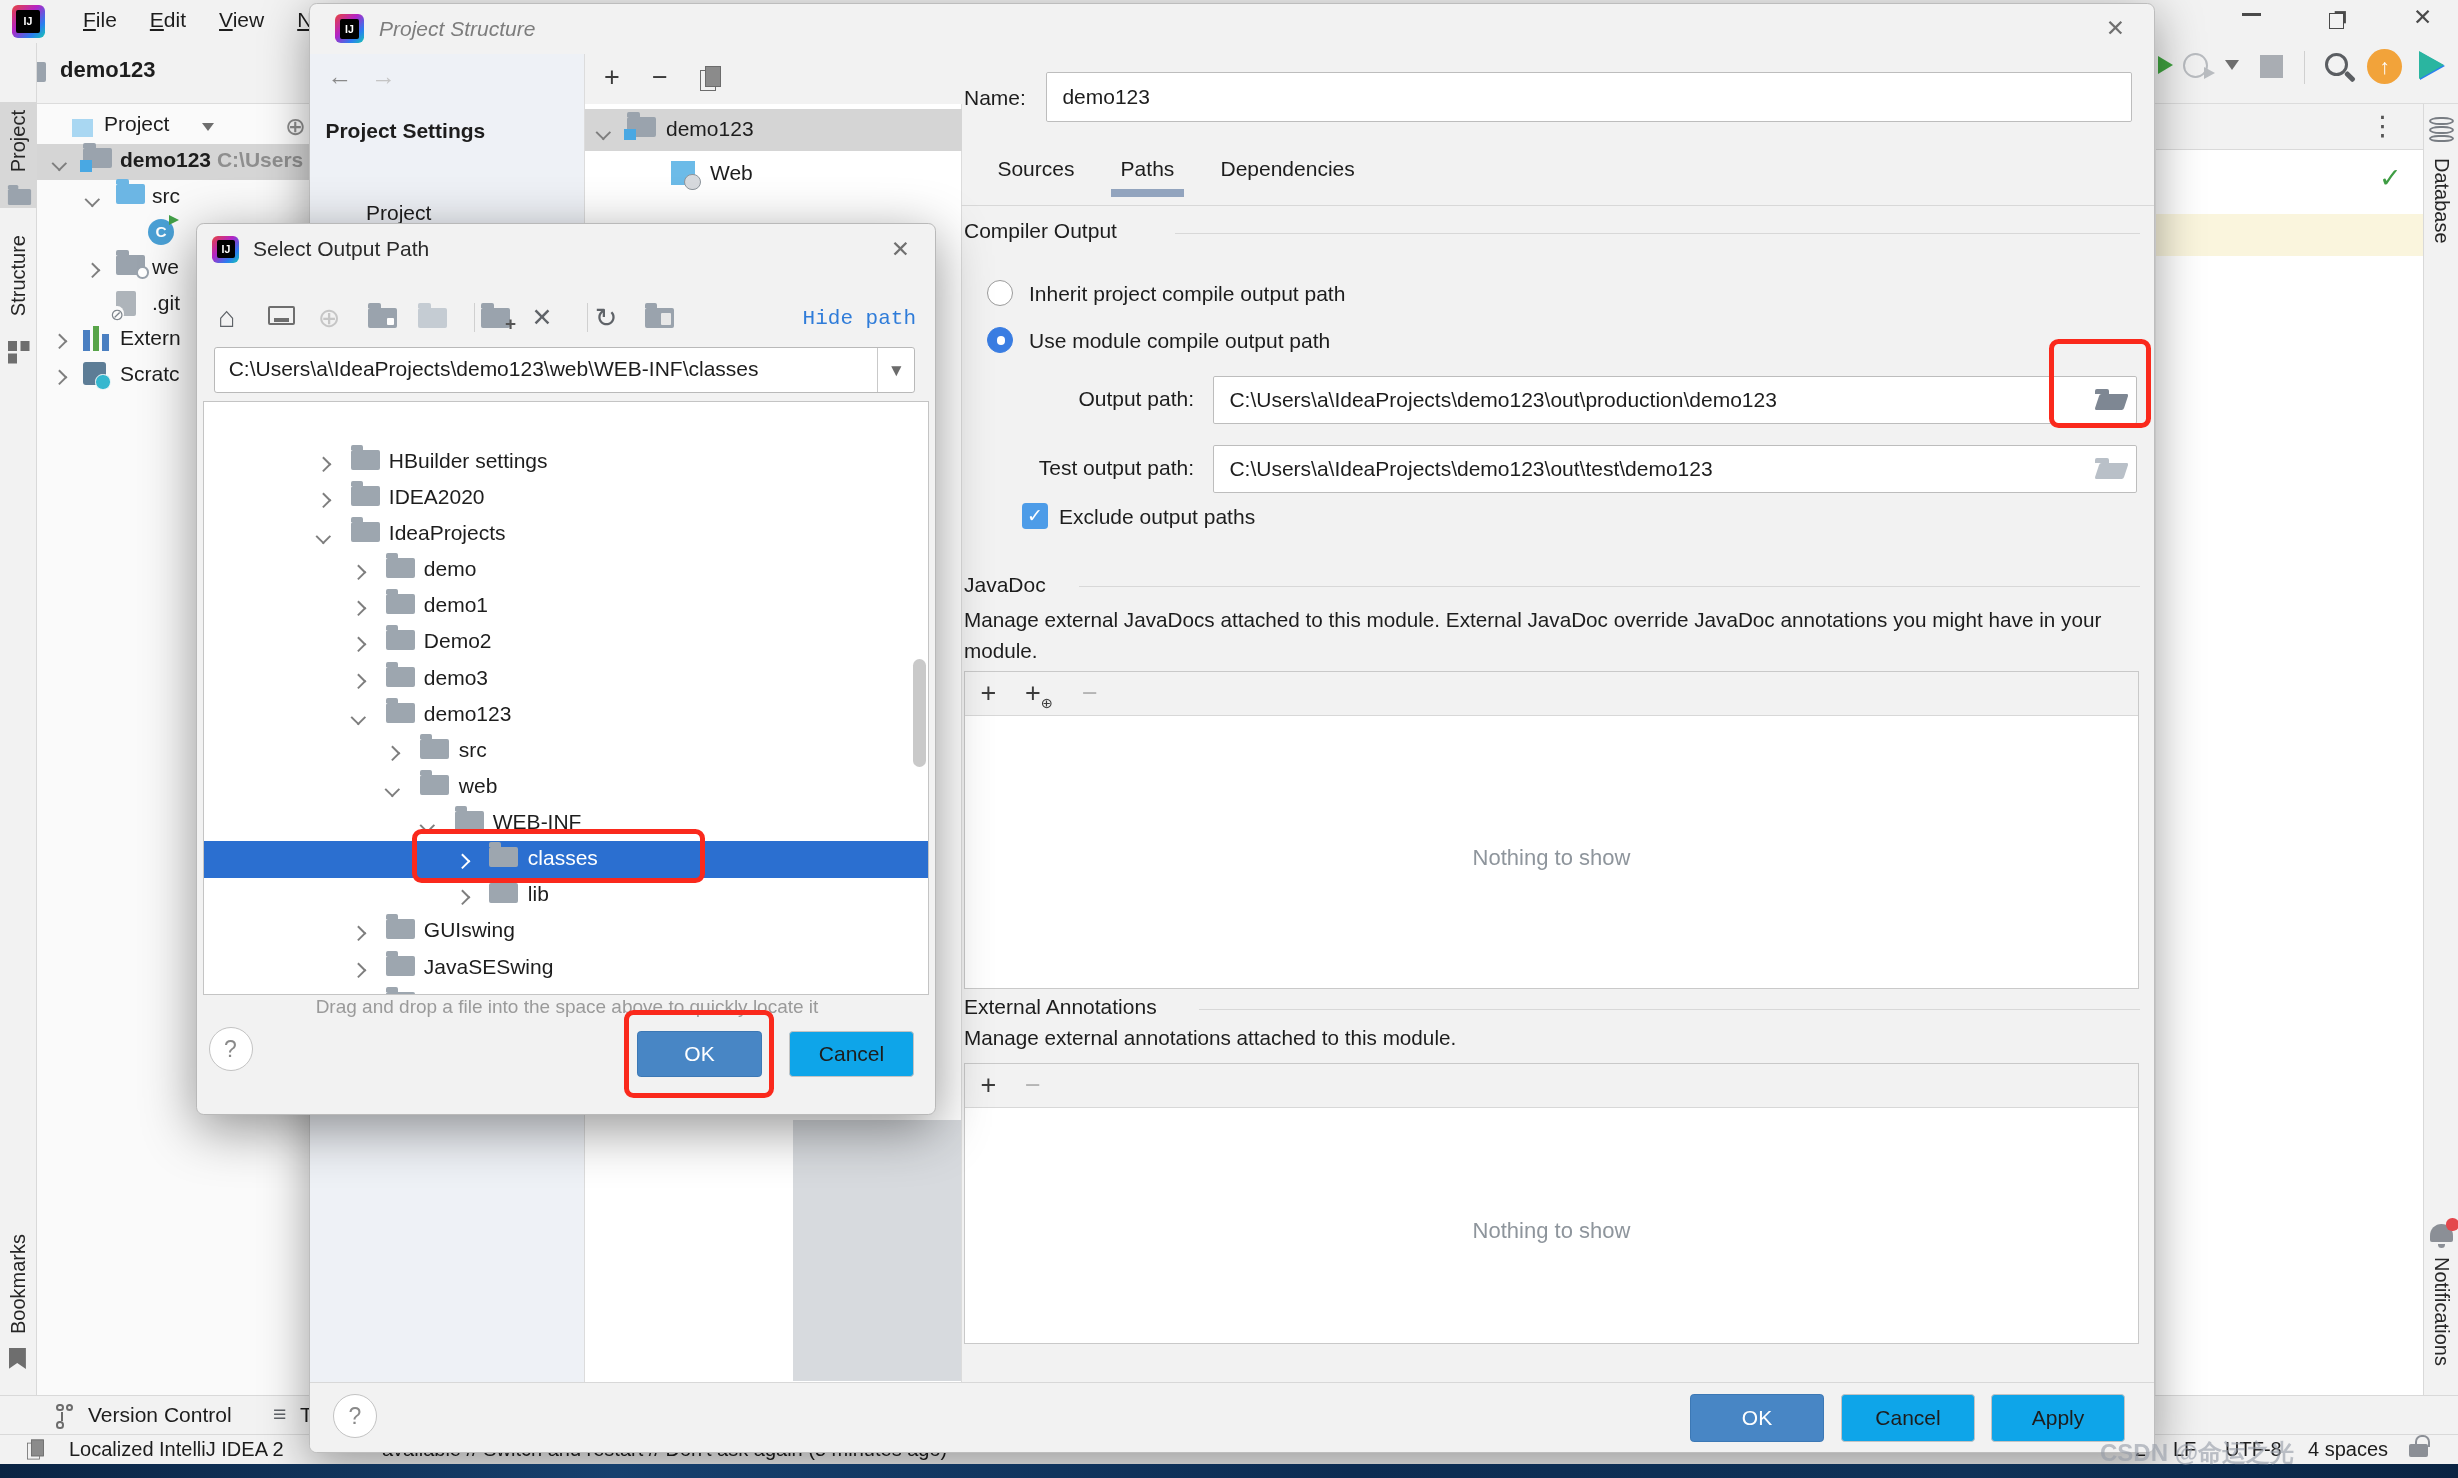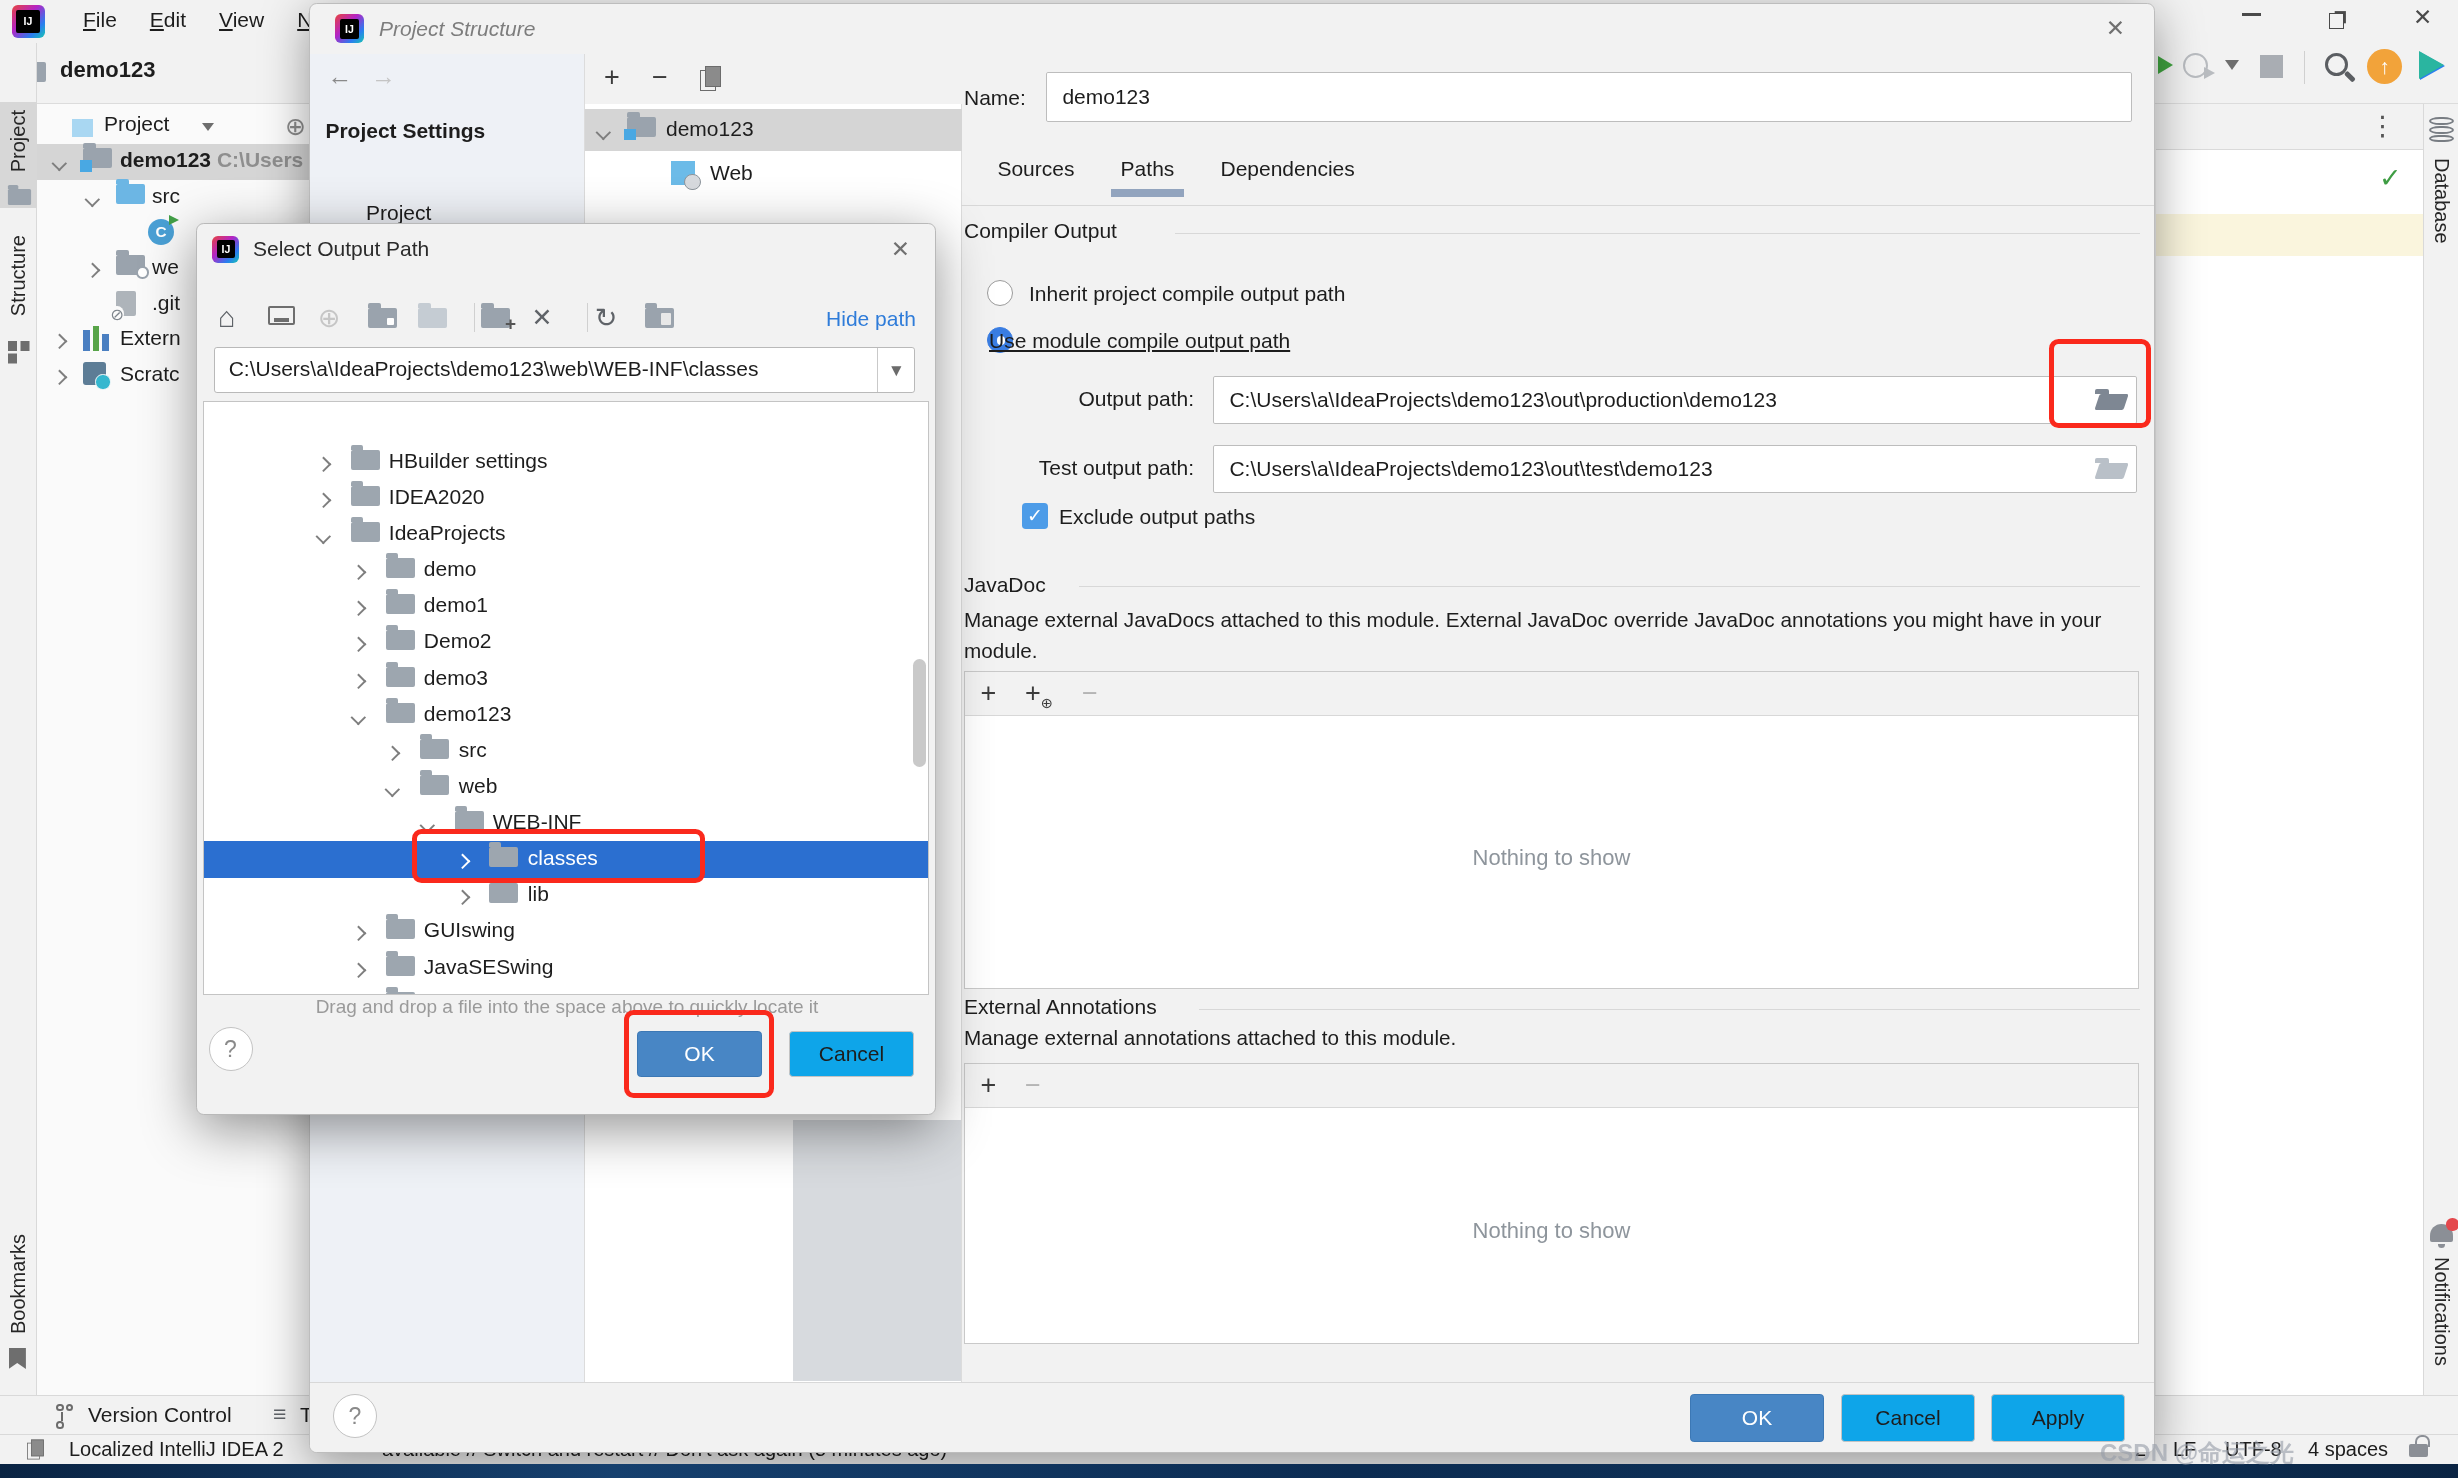--- a/index.html
+++ b/index.html
@@ -324,21 +324,21 @@
 
     <div style="position:absolute;left:672px;top:144px;" id="ps-tabs"><span class="tab">Sources</span><span class="tab sel">Paths</span><span class="tab">Dependencies</span></div>
     <div class="sec-rule" style="left:651px;top:201px;width:1195px;"></div>
 
     <span class="sec-head" style="left:654px;top:215px;">Compiler Output</span>
     <div class="sec-rule" style="left:865px;top:229px;width:965px;"></div>
 
     <span class="radio" style="left:677px;top:276px;"></span>
     <span class="lab" style="left:719px;top:278px;">Inherit project compile output path</span>
     <span class="radio sel" style="left:677px;top:323px;"></span>
-    <span class="lab" style="left:679px;top:325px;text-decoration:underline;">Use module compile output path</span>
+    <span class="lab" style="left:719px;top:325px;">Use module compile output path</span>
 
     <span class="lab" style="left:653px;top:383px;width:231px;text-align:right;">Output path:</span>
     <div class="field" style="left:903px;top:372px;width:924px;height:48px;">
       <span>C:\Users\a\IdeaProjects\demo123\out\production\demo123</span>
       <span class="fold-open" style="position:absolute;right:9.6px;top:12.5px;"></span>
     </div>
     <span class="lab" style="left:653px;top:452px;width:231px;text-align:right;">Test output path:</span>
     <div class="field" style="left:903px;top:441px;width:924px;height:48px;">
       <span>C:\Users\a\IdeaProjects\demo123\out\test\demo123</span>
       <span class="fold-open lite" style="position:absolute;right:9.6px;top:12.5px;"></span>
@@ -380,21 +380,21 @@
   </div>
 
   <div id="sop-dialog">
     <span class="logo" style="left:15.4px;top:11.5px;width:27px;height:27px;">
         <i>IJ</i>
       </span>
     <span class="dlg-title" style="left:56px;top:13.4px;color:#2b2b2b;">Select Output Path</span>
     <span class="close-x" style="right:25px;top:11.5px;">✕</span>
 
     <div id="sop-toolbar" style="position:absolute;left:21px;top:77px;height:37px;"><span style="display:inline-block;width:50px;text-align:left;vertical-align:middle;"><span style="font-size:29px;color:#5f6368;">⌂</span></span><span style="display:inline-block;width:50px;text-align:left;vertical-align:middle;"><span class="monitor"></span></span><span style="display:inline-block;width:50px;text-align:left;vertical-align:middle;"><span style="font-size:27px;color:#c6c6c6;">⊕</span></span><span style="display:inline-block;width:50px;text-align:left;vertical-align:middle;"><span class="fold"><i class="mdot"></i></span></span><span style="display:inline-block;width:50px;text-align:left;vertical-align:middle;"><span class="fold pale"></span></span><span style="display:inline-block;width:13.4px;text-align:left;vertical-align:middle;"><span style="display:inline-block;width:1px;height:29px;background:#d0d0d0;margin:0 5.8px;vertical-align:middle;"></span></span><span style="display:inline-block;width:50px;text-align:left;vertical-align:middle;"><span class="fold"><i class="plus">+</i></span></span><span style="display:inline-block;width:50px;text-align:left;vertical-align:middle;"><span style="font-size:25px;color:#5f6368;">✕</span></span><span style="display:inline-block;width:13.4px;text-align:left;vertical-align:middle;"><span style="display:inline-block;width:1px;height:29px;background:#d0d0d0;margin:0 5.8px;vertical-align:middle;"></span></span><span style="display:inline-block;width:50px;text-align:left;vertical-align:middle;"><span style="font-size:27px;color:#5f6368;">↻</span></span><span style="display:inline-block;width:50px;text-align:left;vertical-align:middle;"><span class="fold"><i class="mdot" style="width:9.6px;height:11.5px;background:#e8e8e8;"></i></span></span></div>
-    <span style="position:absolute;right:19px;top:83px;font-size:21px;color:#2f7cd9;">Hide path</span>
+    <span style="position:absolute;right:19px;top:83px;font-size:21px;color:#2f7cd9;font-family:Liberation Mono, monospace;">Hide path</span>
 
     <div class="sop-combo">
       <span style="position:absolute;left:13.4px;top:8.6px;font-size:21px;white-space:nowrap;">C:\Users\a\IdeaProjects\demo123\web\WEB-INF\classes</span>
       <span class="combo-arrow">▼</span>
     </div>
 
     <div id="sop-tree">
       <div class="scrollbar" style="top:257px;height:108px;"></div>
         <div class="srow" style="top: 42px;">
     <span style="position:absolute;left:114px;top:11.5px;"><span class="chev right"></span></span>

